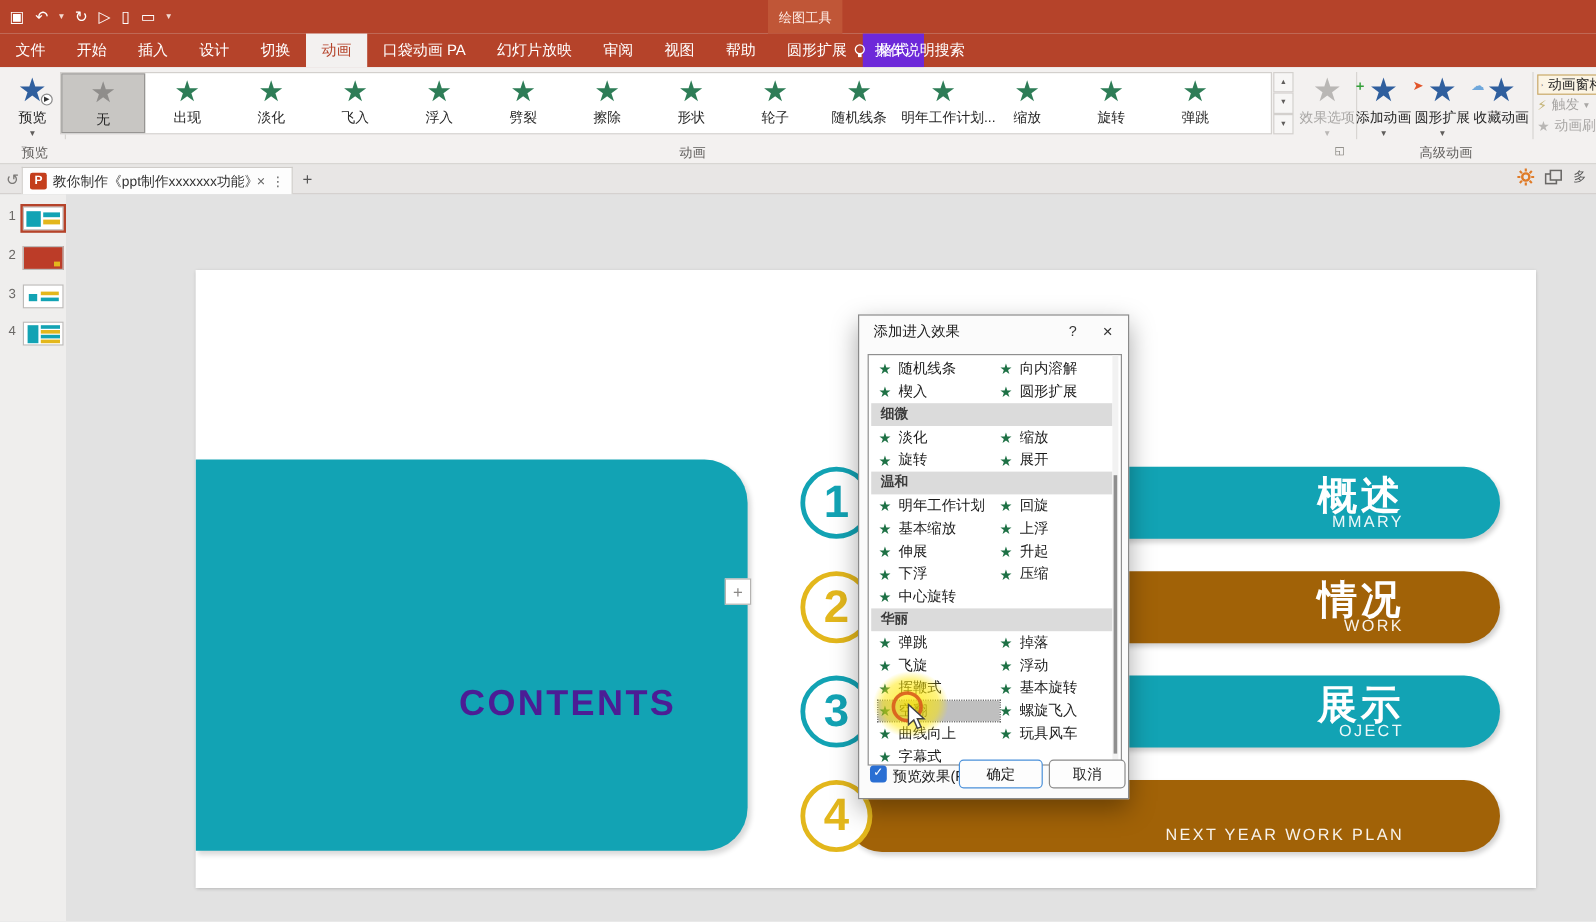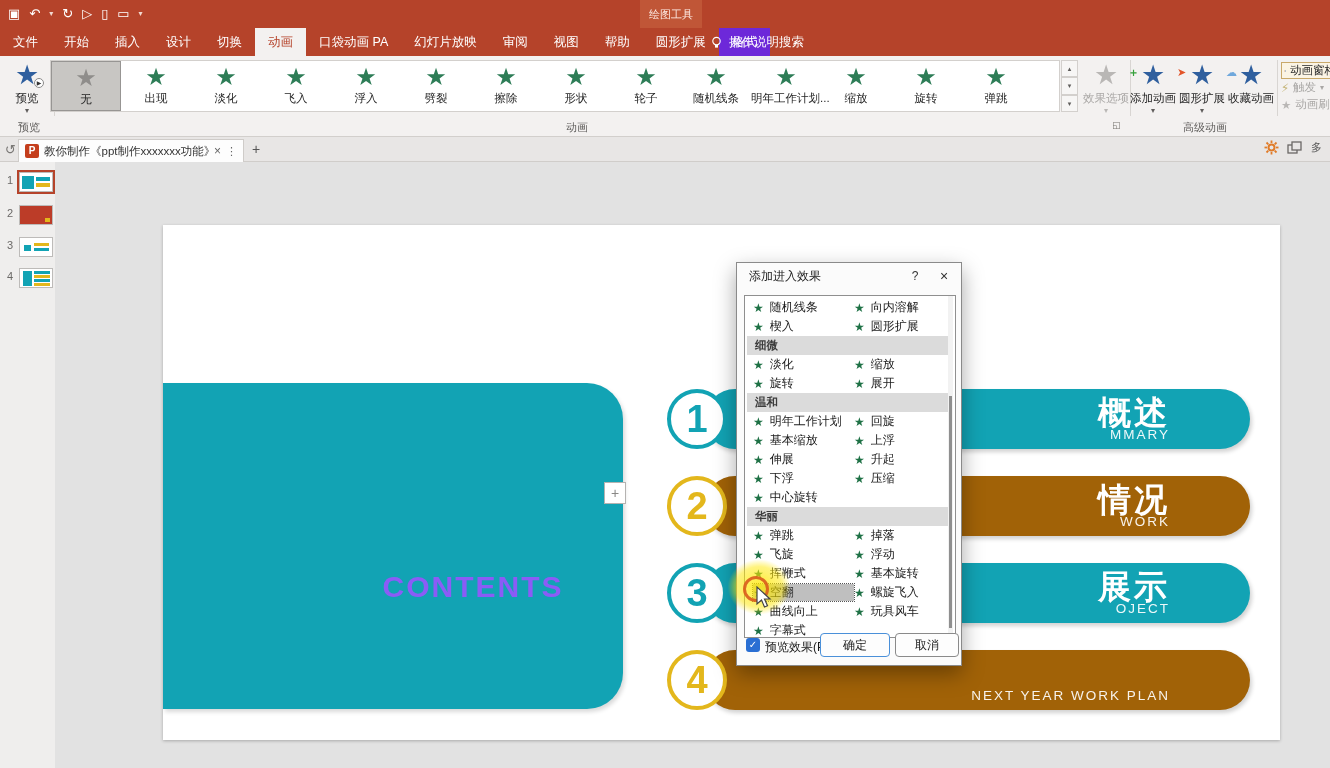--- a/index.html
+++ b/index.html
@@ -65,35 +65,35 @@
   .tnum { position:absolute; left:7px; top:2px; font-size:11px; color:#6b6967; }
   .tbox { position:absolute; left:19px; top:0; width:34px; height:20px; background:#fff; border:1px solid #BDBBB9; overflow:hidden; }
   .tbox.sel { outline:2px solid #B5432A; }
   .tb-teal { position:absolute; background:#12A3B4; }
   .tb-yel { position:absolute; background:#E3B71C; }
   .tbox.red-full { background:#BC3C28; }
 
   .slide { position:absolute; left:163px; top:63px; width:1117px; height:515px; background:#fff; box-shadow:0 1px 3px rgba(0,0,0,.25); overflow:hidden; }
 
   .contents-box { position:absolute; left:0; top:158px; width:460px; height:326px; background:#12A3B4; border-radius:0 36px 36px 0; box-shadow:2px 3px 4px rgba(0,0,0,.15); }
-  .contents-text { position:absolute; left:180px; top:345px; width:260px; text-align:center; color:#8b5cf6; font-size:30px; font-weight:bold; letter-spacing:2px; }
+  .contents-text { position:absolute; left:180px; top:345px; width:260px; text-align:center; color:#4c1d95; font-size:30px; font-weight:bold; letter-spacing:2px; }
   .plus-handle { position:absolute; left:441px; top:257px; width:22px; height:22px; background:#fff; border:1px solid #b5b3b1; color:#8a8886; font-size:14px; line-height:20px; text-align:center; }
 
   .sitem { position:absolute; left:504px; height:60px; width:583px; }
   .pill { position:absolute; left:38px; top:0; width:545px; height:60px; border-radius:30px; box-shadow:2px 3px 4px rgba(0,0,0,.18); }
   .teal .pill { background:#12A3B4; }
   .yellow .pill { background:#a16207; }
   .ptitle { position:absolute; right:80px; top:2px; color:#fff; font-size:33px; font-weight:bold; letter-spacing:3px; white-space:nowrap; }
   .psub { position:absolute; right:80px; top:38px; color:rgba(255,255,255,.92); font-size:13.5px; letter-spacing:2px; white-space:nowrap; }
   .ncircle { position:absolute; left:0; top:0; width:60px; height:60px; border-radius:50%; background:#fff; border:4px solid; font-size:38px; font-weight:bold; display:flex; align-items:center; justify-content:center; }
   .teal .ncircle { border-color:#12A3B4; color:#12A3B4; }
   .yellow .ncircle { border-color:#E3B71C; color:#E3B71C; }
 
   
-  .dialog { position:absolute; left:715px; top:262px; width:226px; height:404px; background:#FBFBFB; border:1px solid #8a8a8a; box-shadow:0 8px 20px rgba(0,0,0,.35); z-index:50;margin-left:21px; }
+  .dialog { position:absolute; left:715px; top:262px; width:226px; height:404px; background:#FBFBFB; border:1px solid #8a8a8a; box-shadow:0 8px 20px rgba(0,0,0,.35); z-index:50; }
   .dtitlebar { position:absolute; left:0; top:0; width:100%; height:26px; display:flex; align-items:center; }
   .dtitle { font-size:12px; color:#1a1a1a; padding-left:12px; flex:1; }
   .dhelp { width:24px; text-align:center; color:#333; font-size:12px; cursor:default; }
   .dclose { width:34px; text-align:center; color:#333; font-size:14px; cursor:default; }
   .dlist { position:absolute; left:7px; top:32px; width:212px; height:343px; background:#fff; border:1px solid #8f8f8f; overflow:hidden; padding-top:2px; }
   .dsec { height:19px; line-height:19px; background:#DBDBDB; color:#3c3c3c; font-weight:bold; font-size:11.5px; padding-left:8px; margin:0 7px 0 2px; }
   .drow { display:flex; height:19px; align-items:center; padding-left:8px; }
   .dcell { display:flex; align-items:center; gap:6px; font-size:12px; color:#1a1a1a; height:17px; }
   .dcell.l { width:101px; flex:0 0 101px; }
   .dcell.r { flex:1; }

